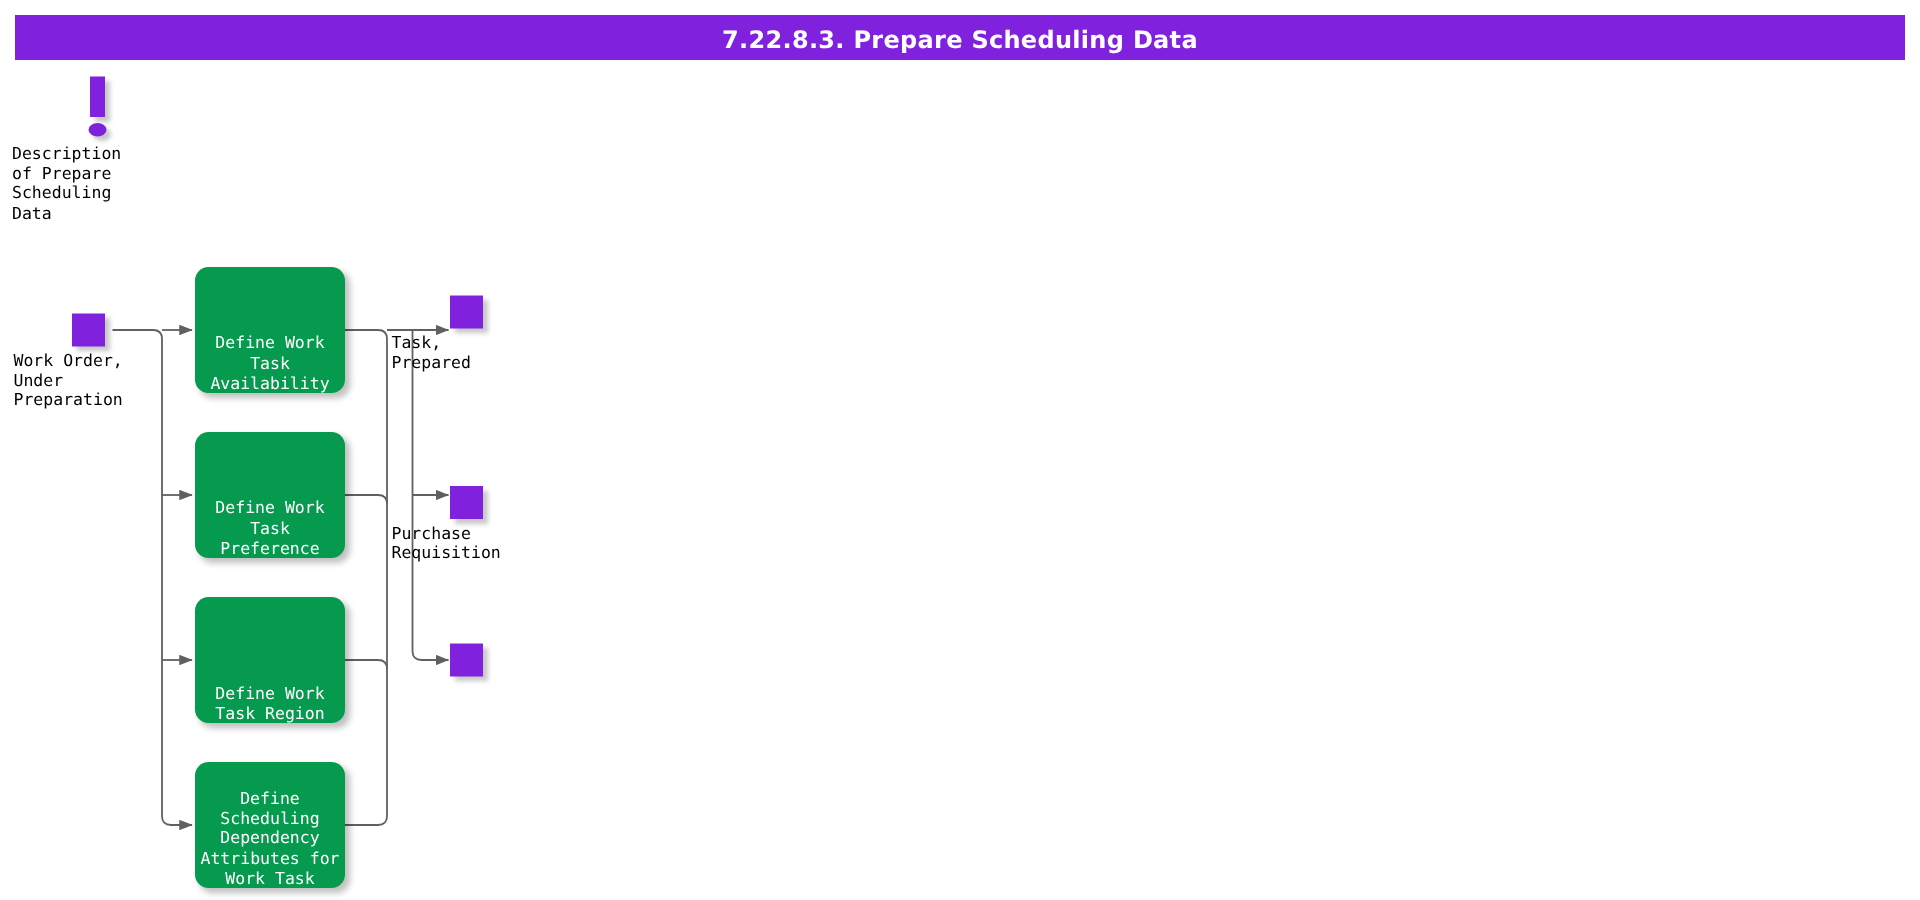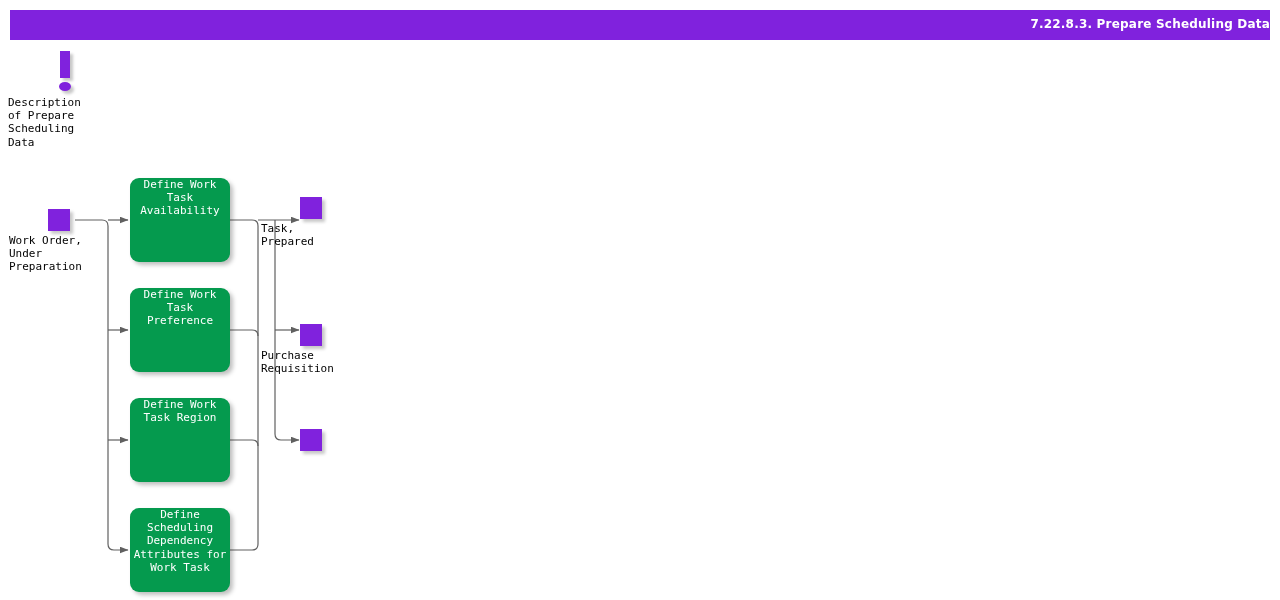--- a/index.html
+++ b/index.html
@@ -24,24 +24,24 @@
     width: 1260px;
     height: 30px;
     background: #8022dd;
     box-sizing: border-box;
   }
   #title-bar .title-text {
     position: absolute;
     left: 0;
     right: 0;
     top: 7px;
-    text-align: right;
+    text-align: center;
     color: #ffffff;
     font-family: "DejaVu Sans", "Liberation Sans", sans-serif;
-    font-size: 12px;
+    font-size: 16px;
     font-weight: bold;
     letter-spacing: 0.2px;
     white-space: nowrap;
   }
 
   
   #wires {
     position: absolute;
     left: 0;
     top: 0;
@@ -117,21 +117,21 @@
   
   .process-box {
     position: absolute;
     left: 130px;
     width: 100px;
     height: 84px;
     background: #059a4e;
     border-radius: 9px;
     box-shadow: 3px 3px 4px rgba(0,0,0,0.25);
     display: flex;
-    align-items: flex-start;
+    align-items: flex-end;
     justify-content: center;
     box-sizing: border-box;
   }
   .process-box .box-label {
     color: #ffffff;
     font-size: 11px;
     line-height: 13.2px;
     text-align: center;
     white-space: pre-line;
     padding: 0 2px;

